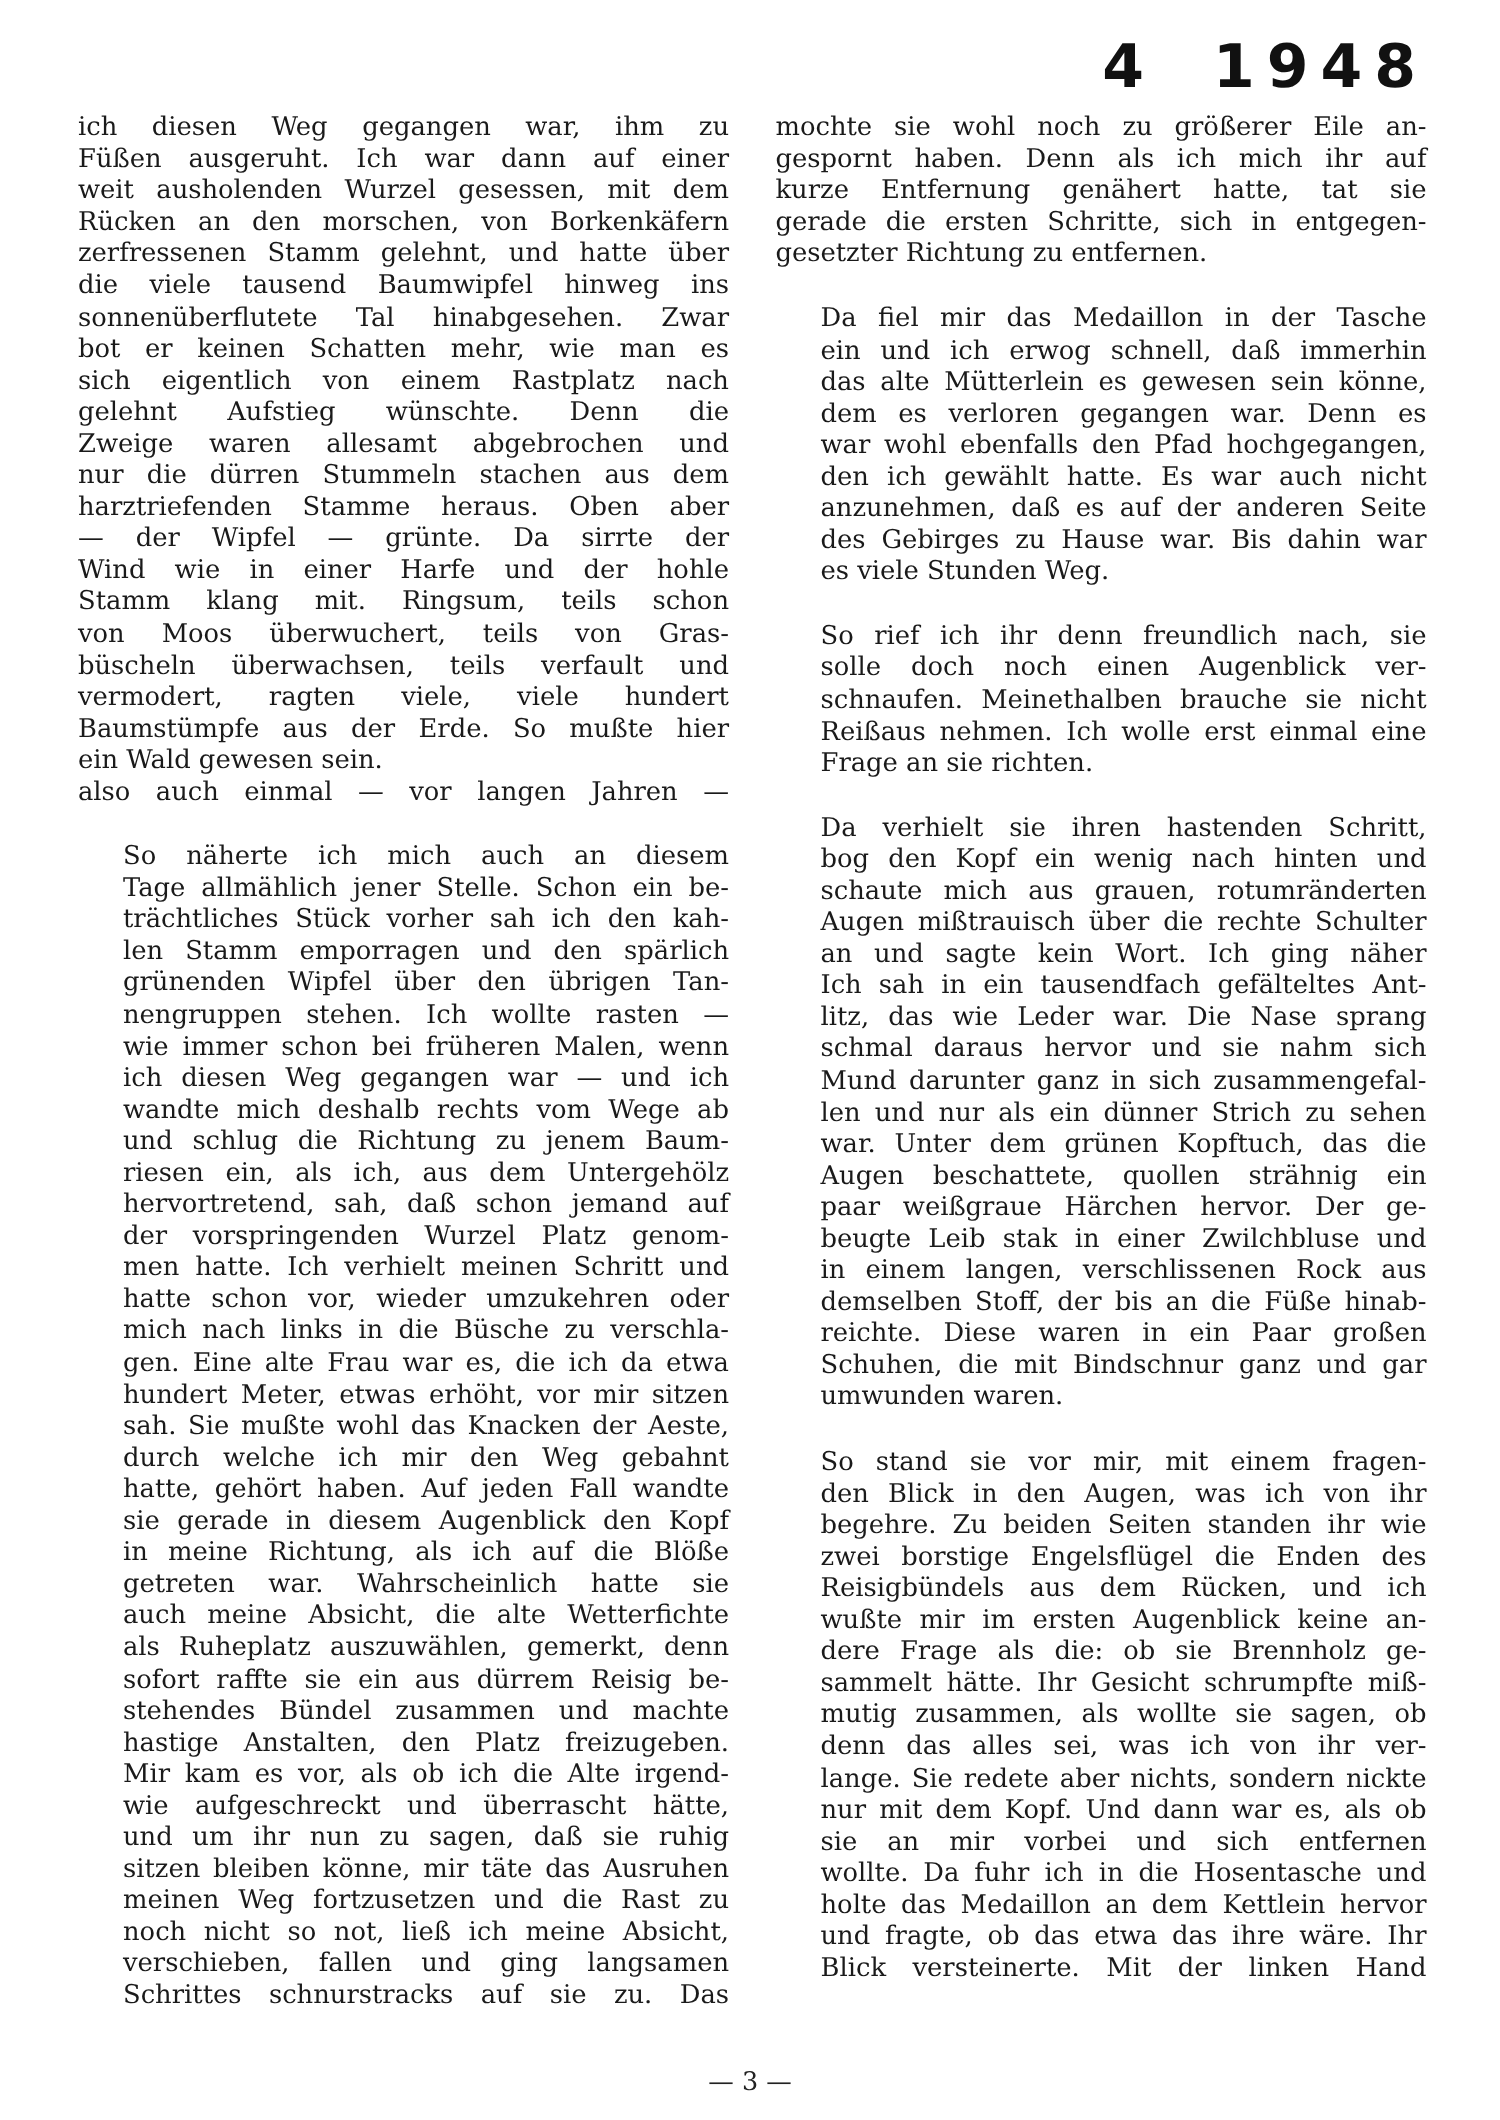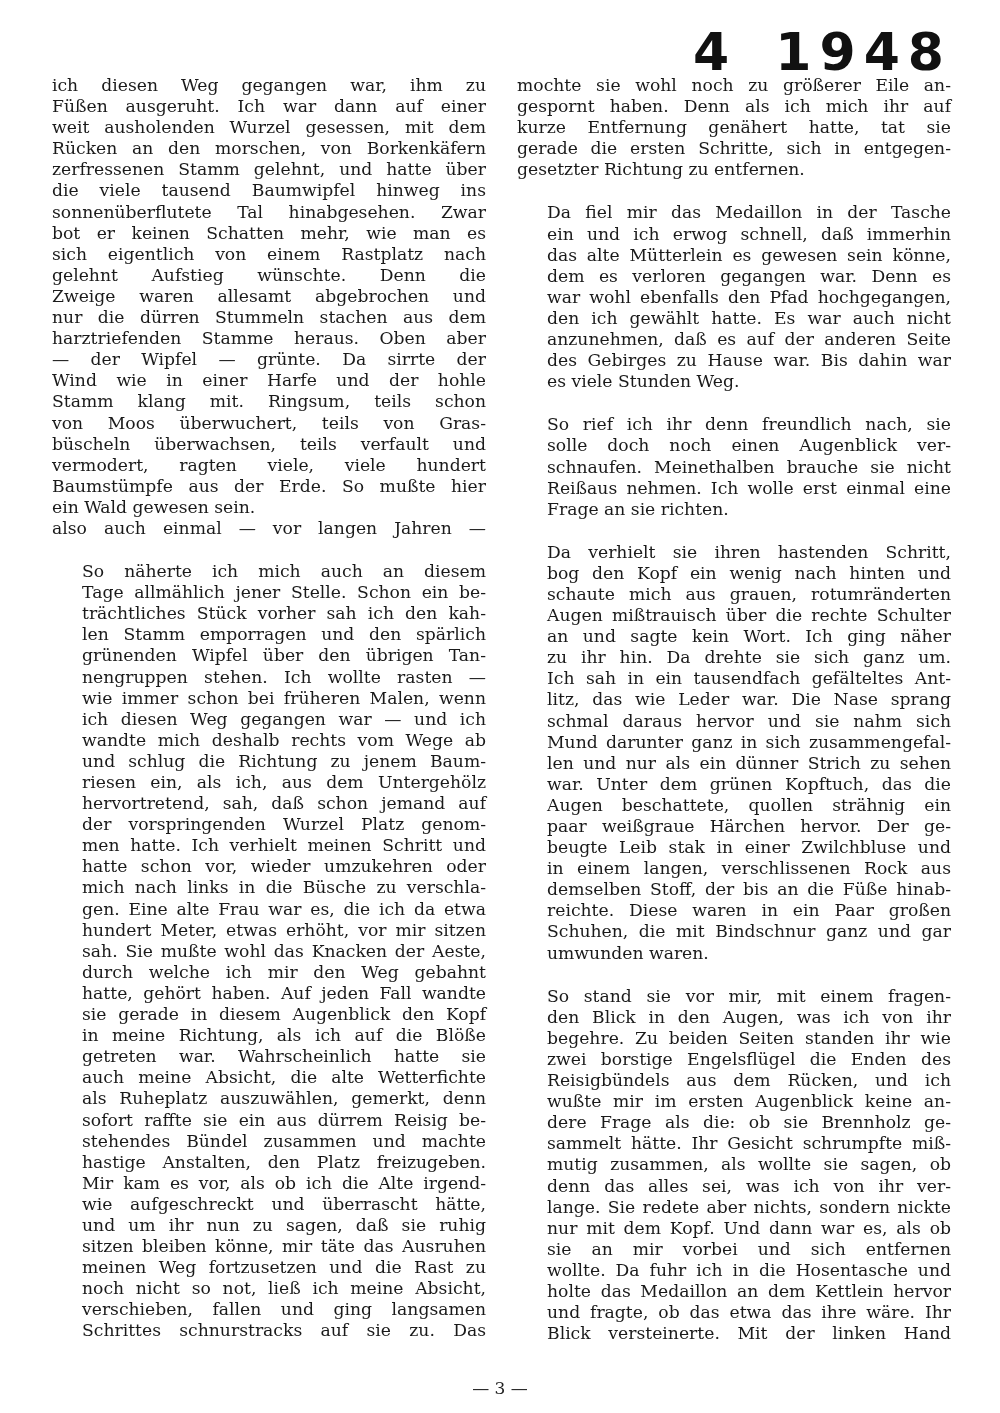--- a/index.html
+++ b/index.html
@@ -1,17 +1,17 @@
 <!DOCTYPE html>
 <html><head>
   <meta charset="utf-8">
   <style>
     html, body { margin: 0; padding: 0; background: #ffffff; }
     body { width: 1000px; height: 1413px; position: relative; overflow: hidden; color: #1a1a1a; }
-    .page-header { position: absolute; top: 22px; right: 48px; font-family: "DejaVu Sans", sans-serif; font-weight: bold; font-size: 52px; letter-spacing: 8px; color: #111; }
+    .page-header { position: absolute; top: 22px; right: 48px; font-family: "DejaVu Sans", sans-serif; font-weight: bold; font-size: 40px; letter-spacing: 8px; color: #111; }
     .page-header .issue { margin-right: 38px; }
     .column { position: absolute; top: 75px; width: 434px; font-family: "DejaVu Serif", serif; font-size: 17.2px; line-height: 21.1px; text-align: justify; }
     .col-left { left: 52px; }
     .col-right { left: 517px; }
     .para { margin: 0; }
     .para.indent { text-indent: 30px; }
     .para.gap { margin-top: 22px; }
     .line { display: block; white-space: nowrap; text-align-last: justify; text-align: justify; }
     .line.last { text-align-last: left; }
     .footer { position: absolute; top: 1378px; left: 0; width: 1000px; text-align: center; font-family: "DejaVu Serif", serif; font-size: 17px; color: #222; }
@@ -113,21 +113,20 @@
       <span class="line">schnaufen. Meinethalben brauche sie nicht</span>
       <span class="line">Reißaus nehmen. Ich wolle erst einmal eine</span>
       <span class="line last">Frage an sie richten.</span>
     </div>
     <div class="para indent gap">
       <span class="line" style="text-indent: 30px;">Da verhielt sie ihren hastenden Schritt,</span>
       <span class="line">bog den Kopf ein wenig nach hinten und</span>
       <span class="line">schaute mich aus grauen, rotumränderten</span>
       <span class="line">Augen mißtrauisch über die rechte Schulter</span>
       <span class="line">an und sagte kein Wort. Ich ging näher</span>
-      <span class="line">zu ihr hin. Da drehte sie sich ganz um.</span>
       <span class="line">Ich sah in ein tausendfach gefälteltes Ant-</span>
       <span class="line">litz, das wie Leder war. Die Nase sprang</span>
       <span class="line">schmal daraus hervor und sie nahm sich</span>
       <span class="line">Mund darunter ganz in sich zusammengefal-</span>
       <span class="line">len und nur als ein dünner Strich zu sehen</span>
       <span class="line">war. Unter dem grünen Kopftuch, das die</span>
       <span class="line">Augen beschattete, quollen strähnig ein</span>
       <span class="line">paar weißgraue Härchen hervor. Der ge-</span>
       <span class="line">beugte Leib stak in einer Zwilchbluse und</span>
       <span class="line">in einem langen, verschlissenen Rock aus</span>

